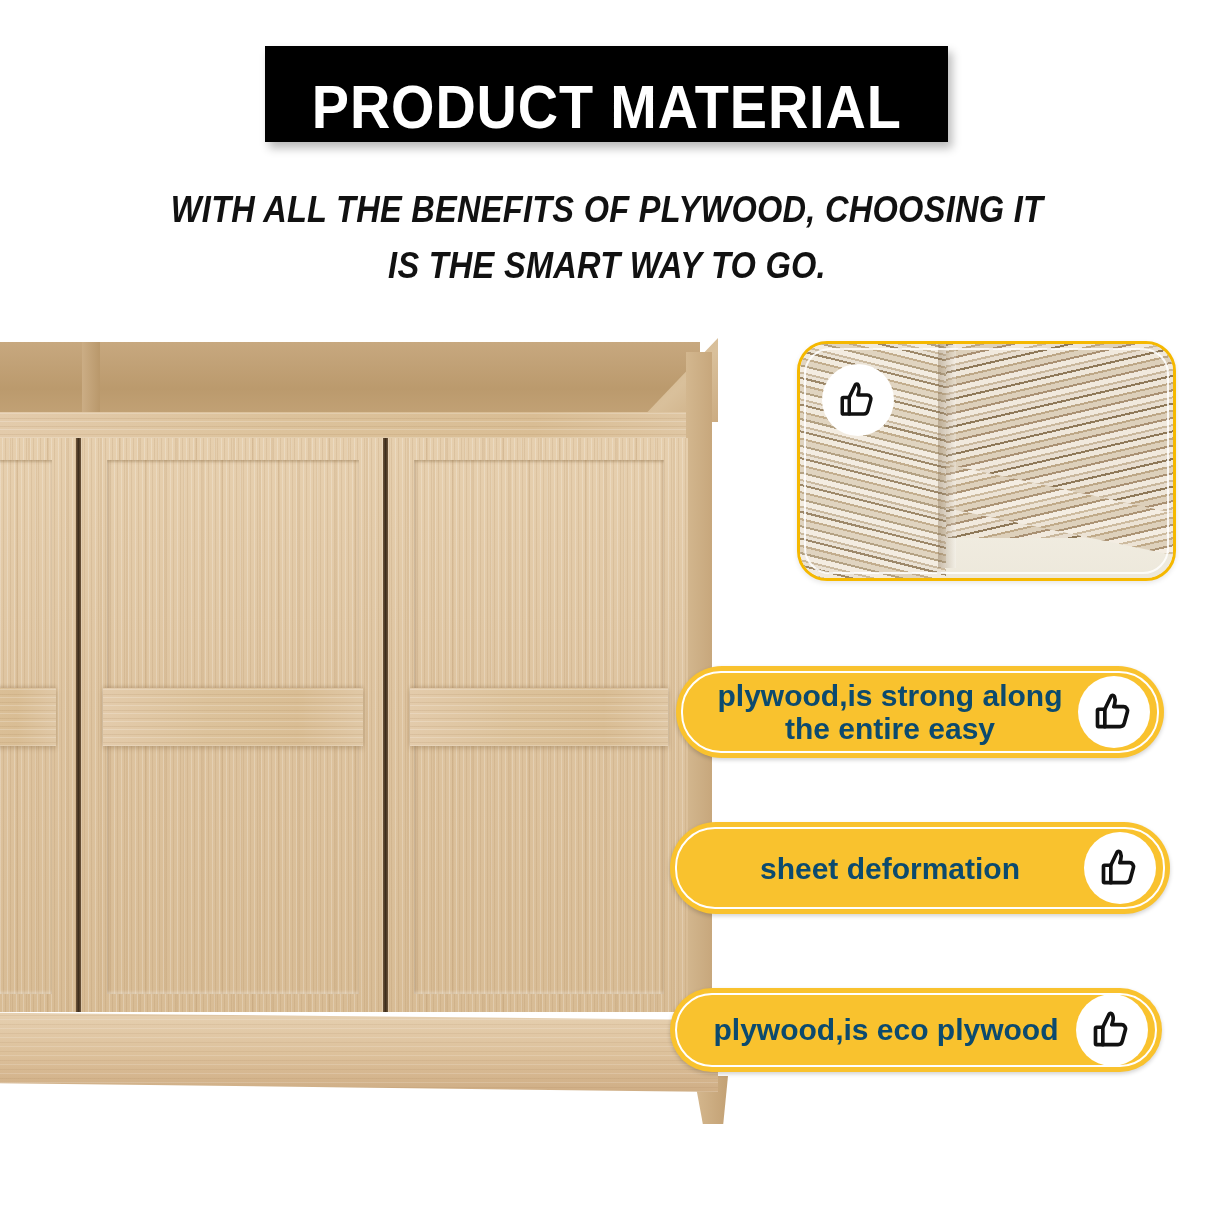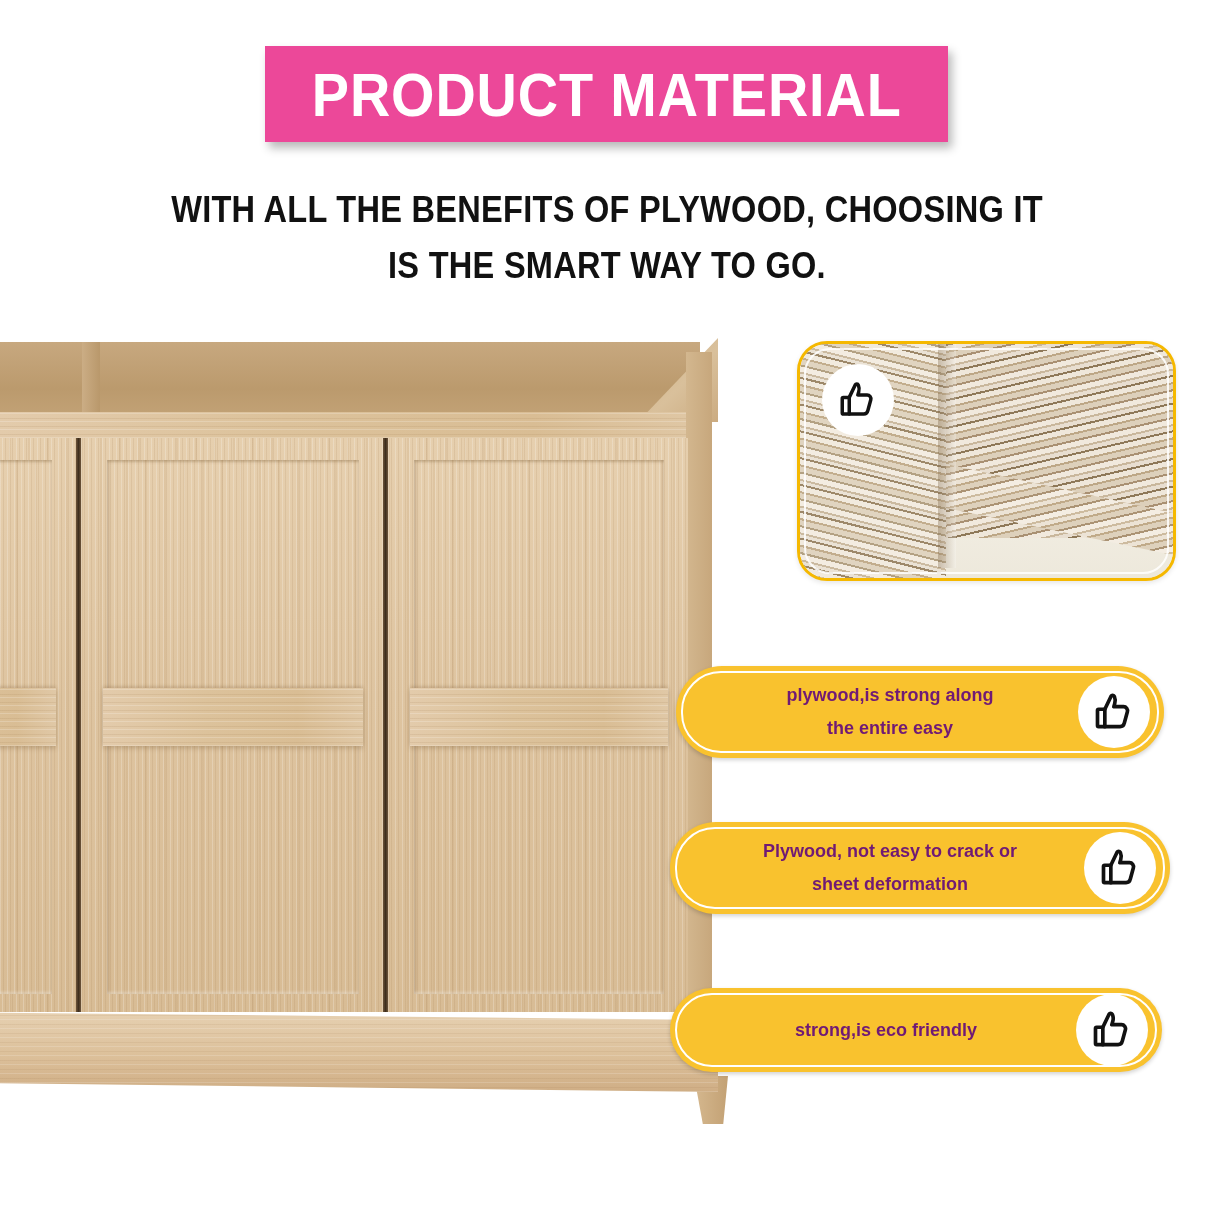--- a/index.html
+++ b/index.html
@@ -9,42 +9,43 @@
     font-family:"Liberation Sans", sans-serif;
     position:relative; overflow:hidden;
   }
 
   
   #header{ position:absolute; left:0; top:0; width:1214px; height:300px; }
 
   #title-banner{
     position:absolute; left:265px; top:46px;
     width:683px; height:96px;
-    background:#ec4899;
+    background:#000000;
     box-shadow:4px 6px 9px rgba(0,0,0,0.28);
-    display:flex; align-items:center; justify-content:center;
+    display:flex; align-items:flex-end; justify-content:center;
   }
   #title-text{
     color:#ffffff;
     font-size:62px;
     font-weight:bold;
     letter-spacing:1px;
     transform:scaleX(0.90);
     white-space:nowrap;
     font-family:"Liberation Sans", sans-serif;
   }
 
   #subtitle{
     position:absolute; left:0; top:182px; width:1214px;
     text-align:center;
     color:#111111;
     font-size:37px;
     font-weight:bold;
     line-height:56px;
     letter-spacing:0.3px;
+    font-style:italic;
   }
   #subtitle span{ display:block; transform:scaleX(0.88); }
 
   
   #cabinet-photo{
     position:absolute; left:-62px; top:334px;
     width:840px; height:748px;
   }
   .wood{
     background-color:#dcc19a;
@@ -217,22 +218,22 @@
   }
   .pill-inner-line{
     position:absolute; inset:5px;
     border:2px solid #ffffff;
     border-radius:40px;
     pointer-events:none;
   }
   .pill-text{
     flex:1;
     text-align:center;
-    color:#701a75;
-    font-size:18px;
+    color:#0c4a6e;
+    font-size:30px;
     font-weight:bold;
     line-height:33px;
     padding-left:34px; padding-right:8px;
     z-index:2;
   }
   .pill-thumb{
     position:relative;
     width:72px; height:72px;
     border-radius:50%;
     background:#ffffff;
@@ -321,35 +322,34 @@
     <svg viewBox="0 0 24 24" fill="none" stroke="#111111" stroke-width="2" stroke-linecap="round" stroke-linejoin="round">
       <path d="M7 10.5v9.5H3.6a.6.6 0 0 1-.6-.6v-8.3a.6.6 0 0 1 .6-.6H7z"></path>
       <path d="M7 10.5l3.4-7.1a1 1 0 0 1 1.8.1c.5 1.2.6 2.6.2 3.9l-.5 1.7h5.3a2.2 2.2 0 0 1 2.1 2.8l-1.7 6.2A2.4 2.4 0 0 1 15.3 20H7"></path>
     </svg>
   </div>
 </div>
 
 <div class="pill" id="pill-2">
   <div class="pill-inner-line"></div>
   <div class="pill-text">
-    <div>Plywood, not easy to crack or</div>
     <div>sheet deformation</div>
   </div>
   <div class="pill-thumb">
     <svg viewBox="0 0 24 24" fill="none" stroke="#111111" stroke-width="2" stroke-linecap="round" stroke-linejoin="round">
       <path d="M7 10.5v9.5H3.6a.6.6 0 0 1-.6-.6v-8.3a.6.6 0 0 1 .6-.6H7z"></path>
       <path d="M7 10.5l3.4-7.1a1 1 0 0 1 1.8.1c.5 1.2.6 2.6.2 3.9l-.5 1.7h5.3a2.2 2.2 0 0 1 2.1 2.8l-1.7 6.2A2.4 2.4 0 0 1 15.3 20H7"></path>
     </svg>
   </div>
 </div>
 
 <div class="pill" id="pill-3">
   <div class="pill-inner-line"></div>
   <div class="pill-text">
-    <div>strong,is eco friendly</div>
+    <div>plywood,is eco plywood</div>
   </div>
   <div class="pill-thumb">
     <svg viewBox="0 0 24 24" fill="none" stroke="#111111" stroke-width="2" stroke-linecap="round" stroke-linejoin="round">
       <path d="M7 10.5v9.5H3.6a.6.6 0 0 1-.6-.6v-8.3a.6.6 0 0 1 .6-.6H7z"></path>
       <path d="M7 10.5l3.4-7.1a1 1 0 0 1 1.8.1c.5 1.2.6 2.6.2 3.9l-.5 1.7h5.3a2.2 2.2 0 0 1 2.1 2.8l-1.7 6.2A2.4 2.4 0 0 1 15.3 20H7"></path>
     </svg>
   </div>
 </div>
 
 </body></html>

